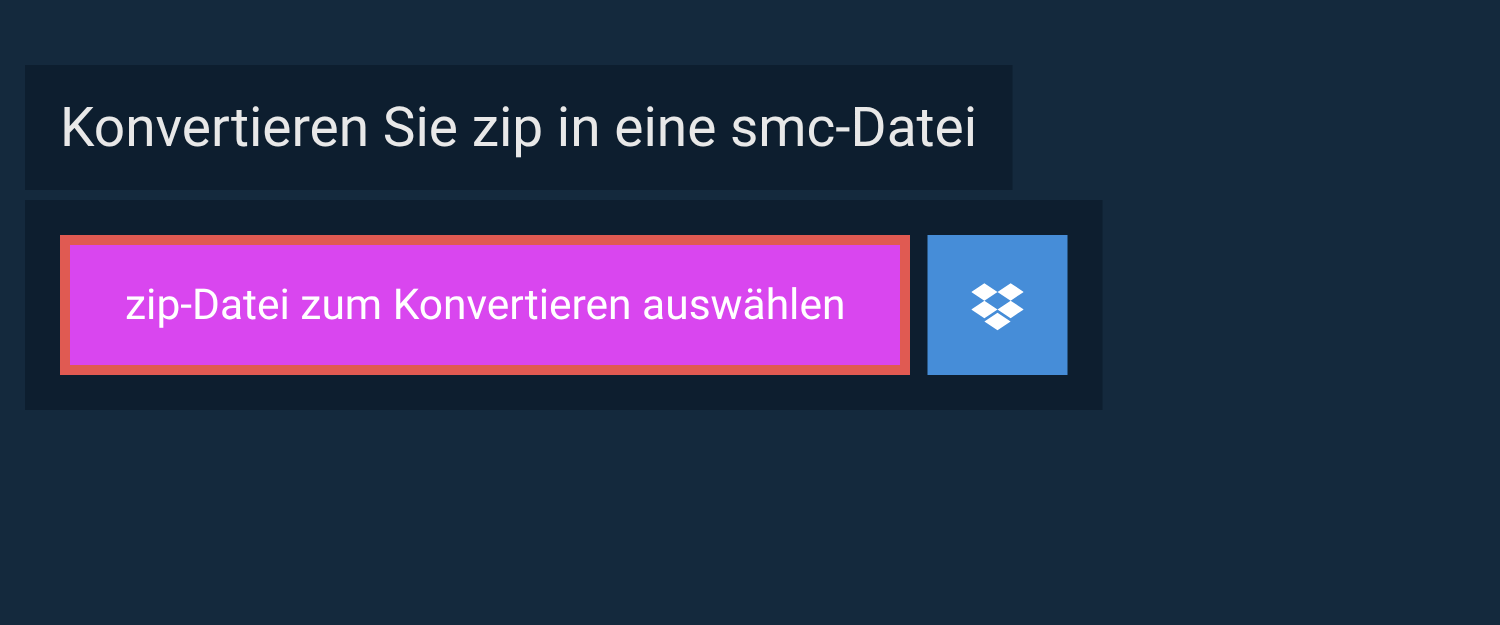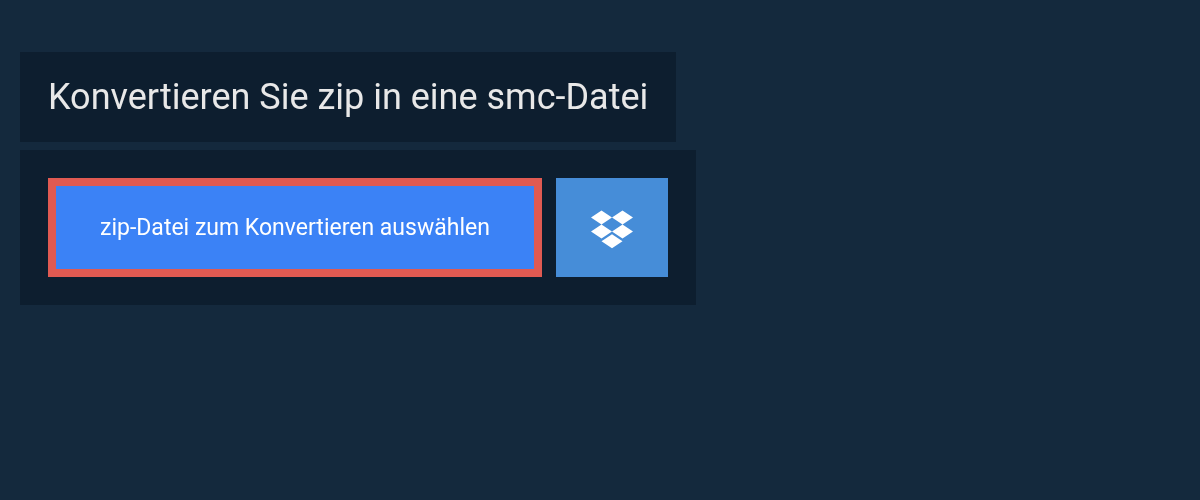--- a/index.html
+++ b/index.html
@@ -16,38 +16,38 @@
     }
     .title-bar {
       background-color: #0d1e2f;
       padding: 24px 28px;
       display: inline-block;
       margin-top: 52px;
       margin-left: 20px;
     }
     .title-text {
       color: #e8e8e8;
-      font-size: 36px;
+      font-size: 44px;
       font-weight: 400;
     }
     .panel {
       background-color: #0d1e2f;
       margin-left: 20px;
       margin-top: 8px;
       padding: 28px;
       display: inline-flex;
       gap: 14px;
       align-items: stretch;
     }
     .select-button {
-      background-color: #3b82f6;
+      background-color: #d946ef;
       border: 8px solid #e05a52;
       padding: 28px 44px;
       color: #ffffff;
-      font-size: 23px;
+      font-size: 34px;
       font-weight: 400;
       cursor: pointer;
       display: flex;
       align-items: center;
       justify-content: center;
     }
     .dropbox-button {
       background-color: #468dd8;
       width: 112px;
       display: flex;

